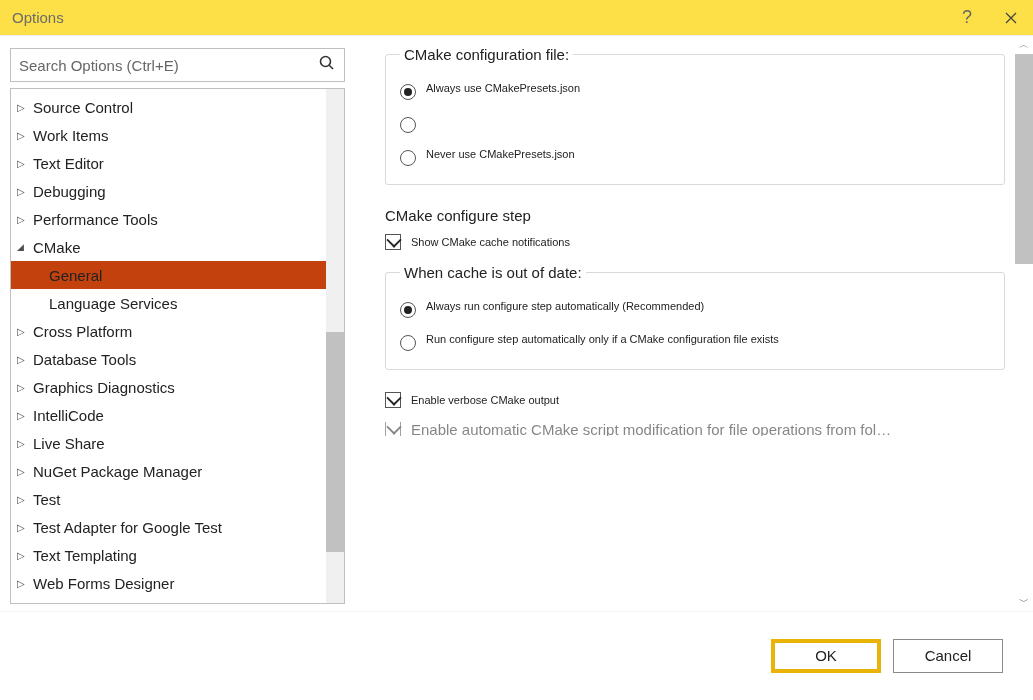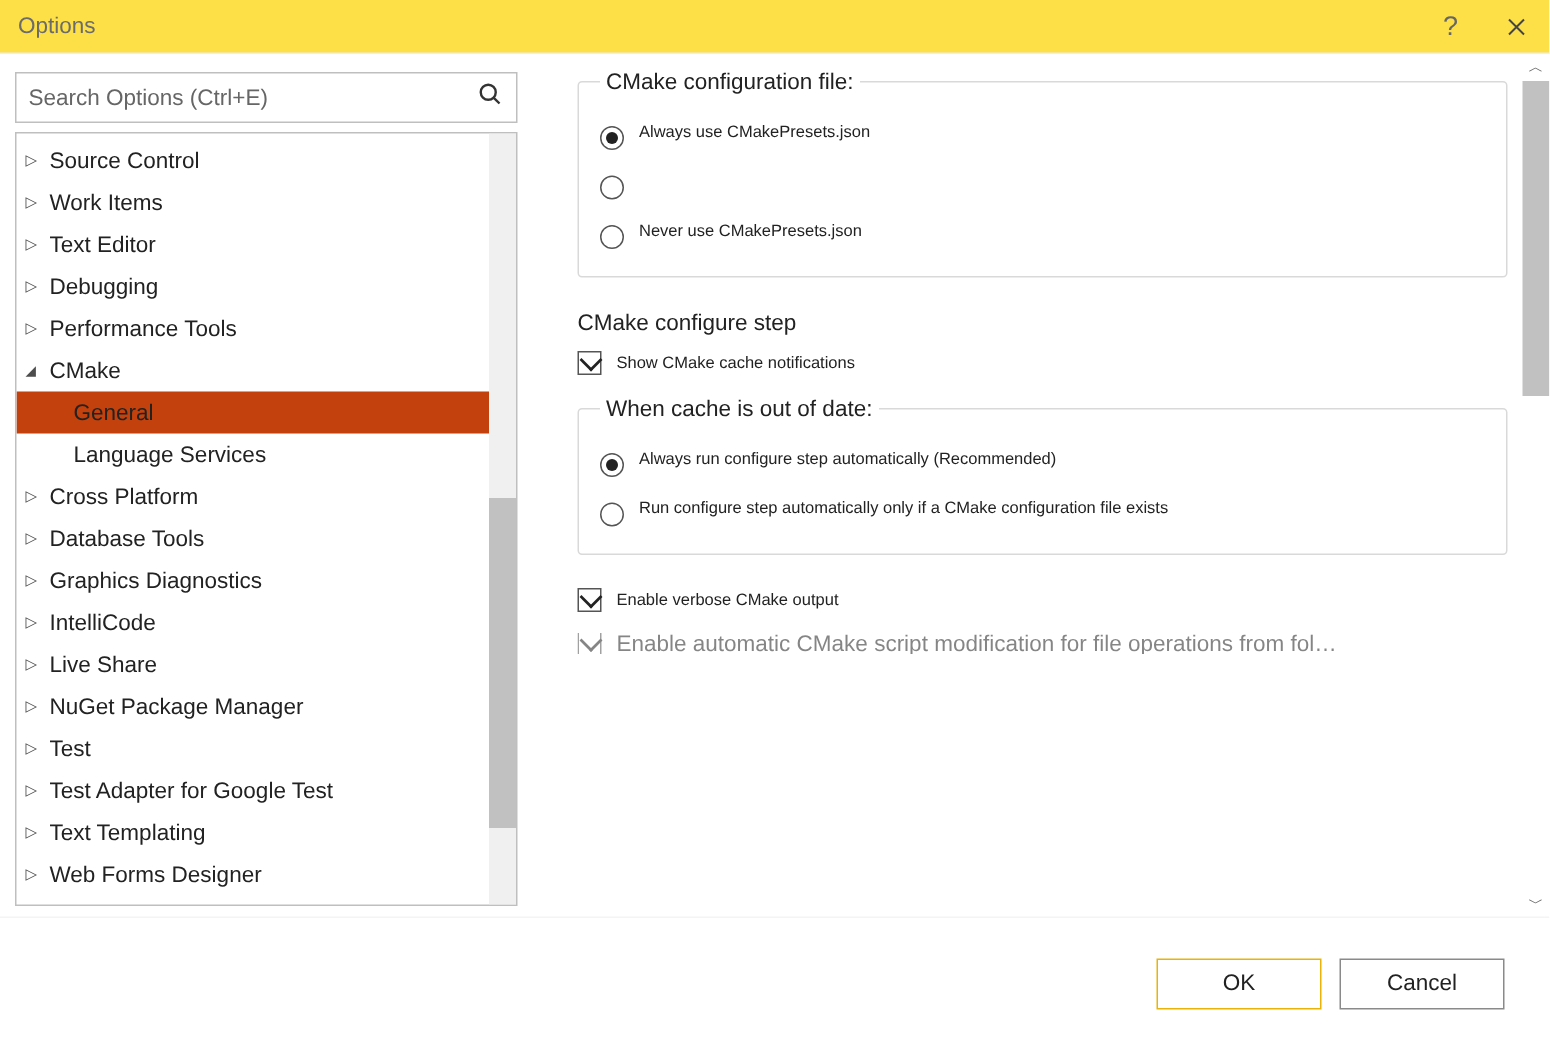--- a/index.html
+++ b/index.html
@@ -44,21 +44,21 @@
 
   .section-label { font-size: 15px; color: #222; margin-bottom: 10px; }
   .check-row { display: flex; align-items: center; gap: 10px; margin-bottom: 14px; }
   .check { width: 16px; height: 16px; border: 1px solid #555; position: relative; flex-shrink: 0; }
   .check.checked::after { content: ""; position: absolute; left: 2px; top: -1px; width: 10px; height: 10px; border-right: 2px solid #222; border-bottom: 2px solid #222; transform: rotate(45deg) scale(0.9); }
 
   .truncated { font-size: 15px; color: #222; white-space: nowrap; overflow: hidden; text-overflow: clip; }
 
   .footer { height: 88px; padding: 0 30px; display: flex; justify-content: flex-end; align-items: center; gap: 12px; border-top: 1px solid #f4f4f4; }
   .btn { min-width: 110px; height: 34px; border: 1px solid #8a8a8a; background: #fff; font-size: 15px; color: #222; cursor: pointer; }
-  .btn.primary { border: 1px solid #eab308; }
+  .btn.primary { border: 4px solid #eab308; }
 </style>
 </head>
 <body>
 
 <div class="titlebar">
   <span class="title">Options</span>
   <div class="tb-btn">?</div>
   <div class="tb-btn">
     <svg width="12" height="12" viewBox="0 0 12 12">
         <path d="M1 1 L11 11 M11 1 L1 11" stroke="#444" stroke-width="1.3"></path>

